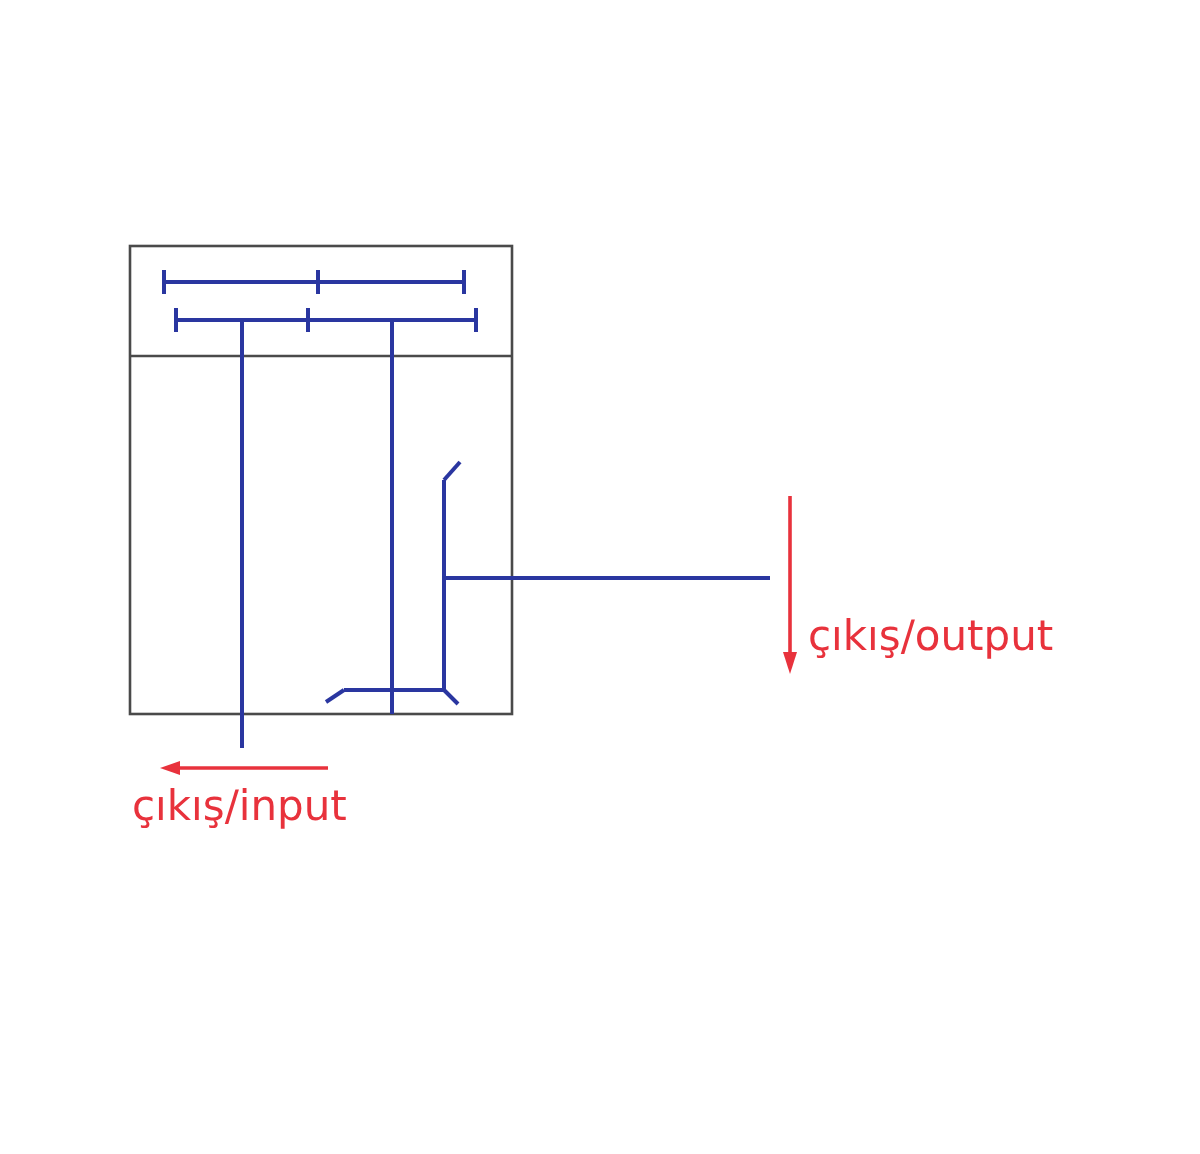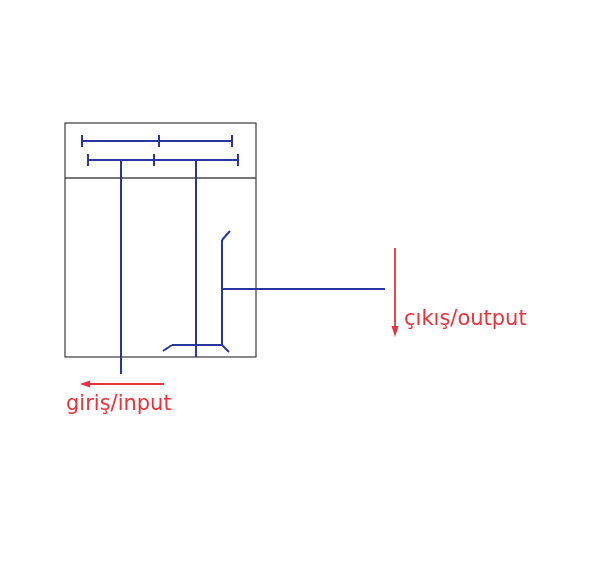--- a/index.html
+++ b/index.html
@@ -63,13 +63,13 @@
       <polygon points="391.5,326 398.5,326 395,337" stroke="none"></polygon>
     </g>
     <g>
       <line x1="164" y1="384" x2="88" y2="384"></line>
       <polygon points="90,380.5 90,387.5 80,384" stroke="none"></polygon>
     </g>
   </g>
 </svg>
 
 <div class="label" style="left:404px; top:279px; color:#e8323c;margin-top:29px;">çıkış/output</div>
-<div class="label" style="left:66px; top:393px; color:#e8323c;">giriş/input</div>
+<div class="label" style="left:66px; top:393px; color:#e8323c;">çıkış/input</div>
 
 </body></html>

